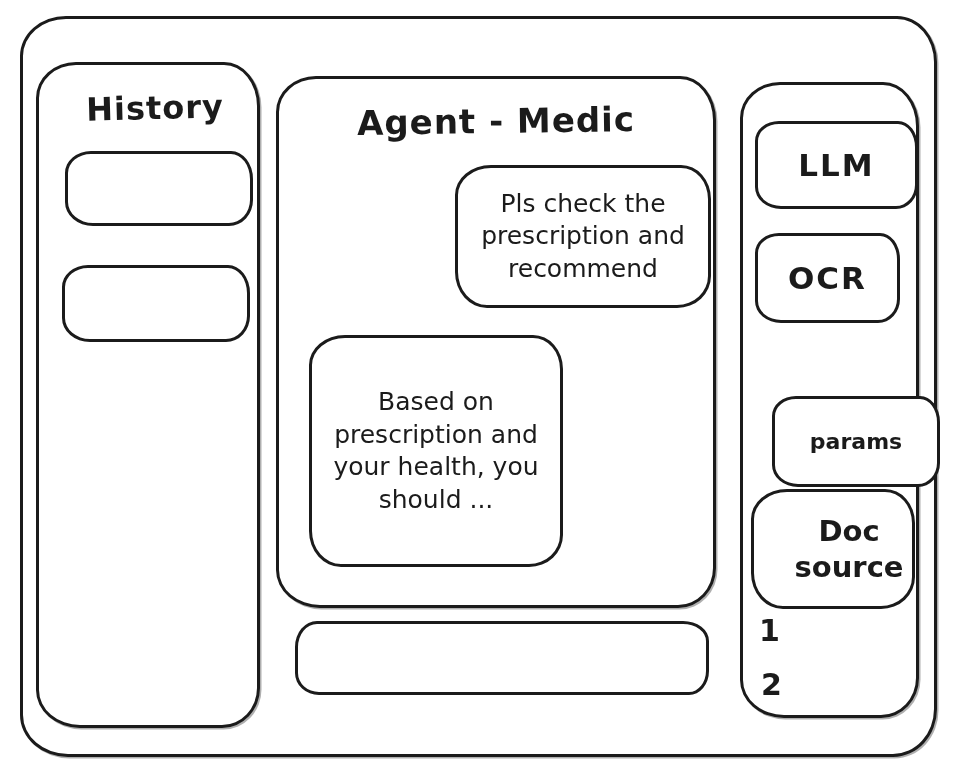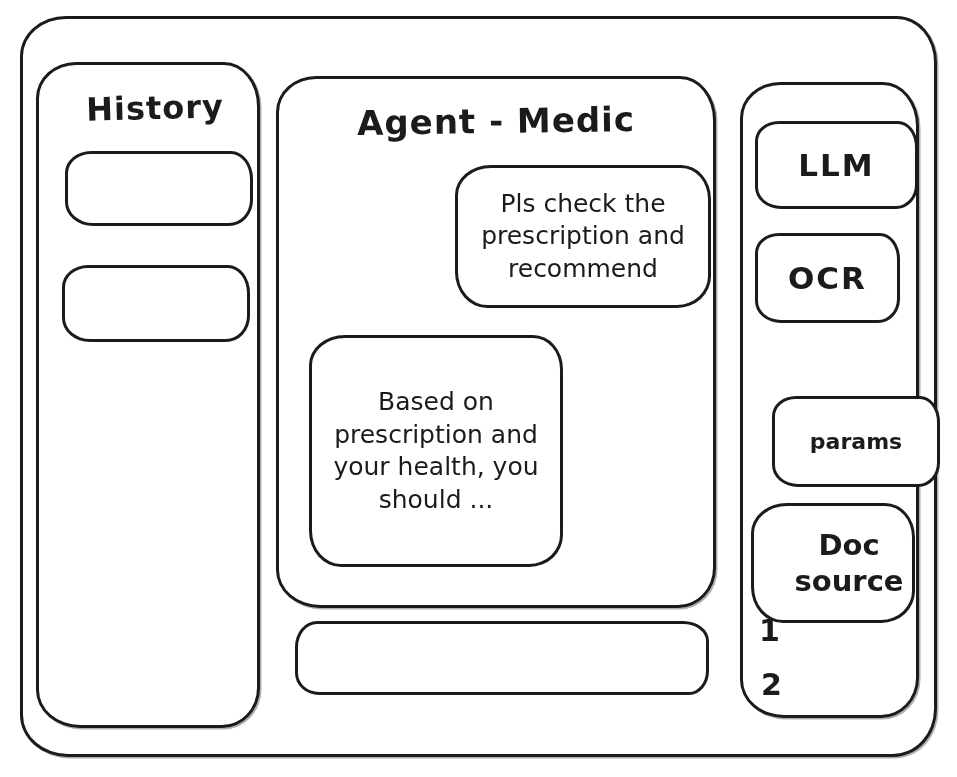--- a/index.html
+++ b/index.html
@@ -76,21 +76,21 @@
   .tool-btn{
     position:absolute;
     display:flex;align-items:center;justify-content:center;
     text-align:center;
     font-family:inherit;font-weight:bold;color:var(--ink);
     cursor:pointer;line-height:1.25;
   }
   .btn-llm{left:12px;top:36px;width:163px;height:88px;font-size:31px;letter-spacing:2px;}
   .btn-ocr{left:12px;top:148px;width:145px;height:90px;font-size:31px;letter-spacing:2px;}
   .btn-params{left:4px;top:311px;width:168px;height:91px;font-size:22px;margin-left:25px;}
-  .btn-doc{left:8px;top:418px;width:164px;height:120px;font-size:29px;padding-left:32px;}
+  .btn-doc{left:8px;top:404px;width:164px;height:120px;font-size:29px;padding-left:32px;}
   .doc-num{
     position:absolute;font-size:30px;font-weight:bold;
   }
   .doc-num-1{left:16px;top:528px;}
   .doc-num-2{left:18px;top:582px;}
 </style>
 </head>
 <body>
 
 <div class="app">

